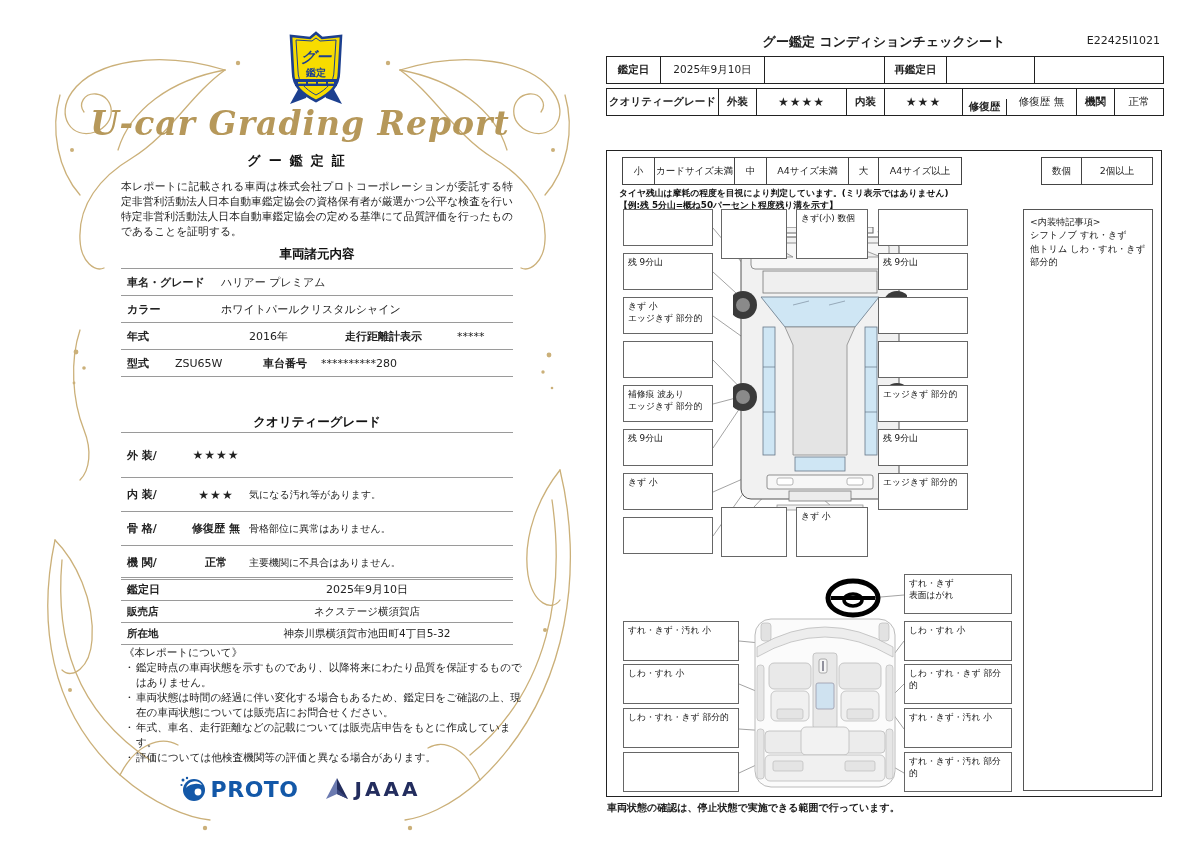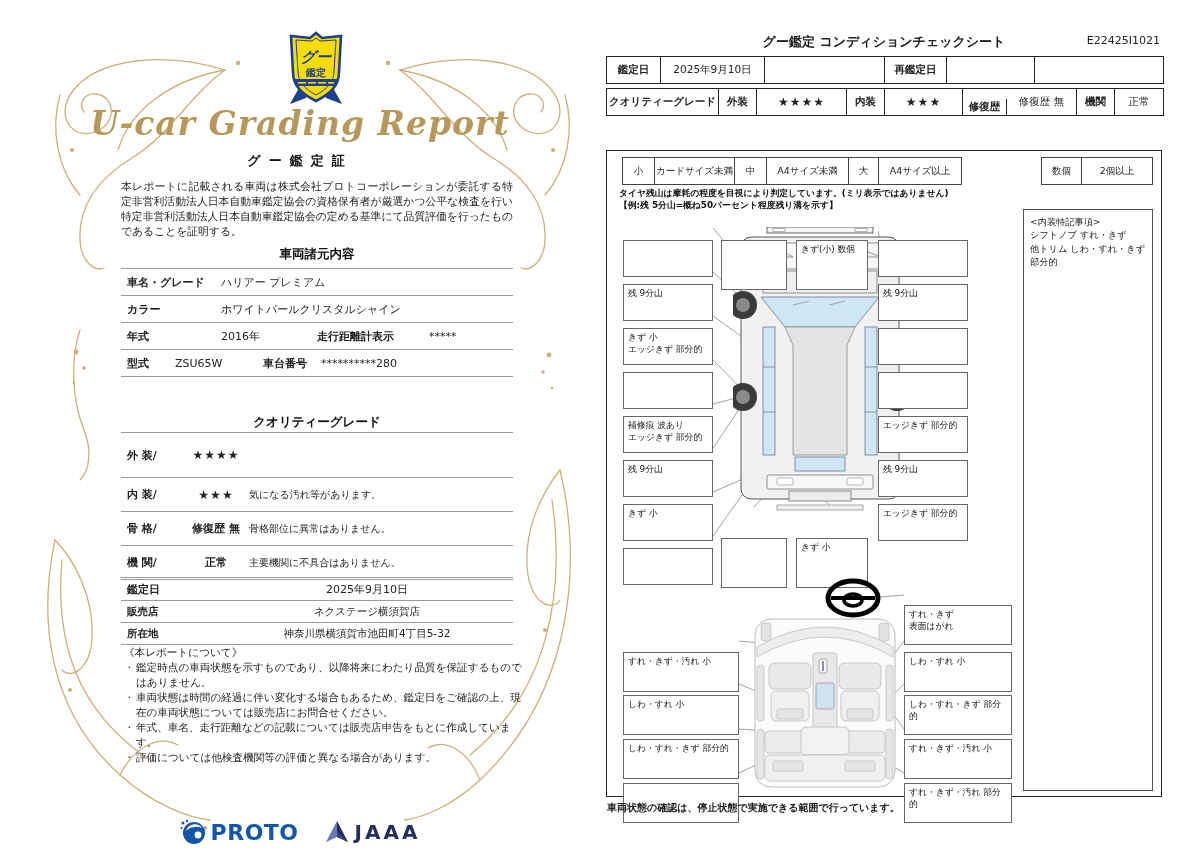--- a/index.html
+++ b/index.html
@@ -18,40 +18,40 @@
   .ltable{position:absolute;left:121px;width:392px;border-bottom:1px solid #9a9a9a;}
   .lrow{display:flex;align-items:center;border-top:1px solid #9a9a9a;font-size:11px;}
   .lrow .lab{font-weight:700;color:#222;flex:0 0 auto;}
   .lrow .val{color:#222;}
   .g-desc{font-size:10px;line-height:1.3;color:#222;flex:1;}
   .stars{letter-spacing:1px;}
   .about{position:absolute;left:124px;top:645px;width:402px;
     font-family:"DejaVu Serif","Liberation Serif",serif;font-size:10.6px;line-height:1.42;color:#222;}
   .about .bul{display:flex;}
   .about .bul .mk{flex:0 0 12px;}
-  .logos{position:absolute;left:0;top:776px;width:600px;display:flex;justify-content:center;align-items:center;gap:26px;margin-top:43px;}
+  .logos{position:absolute;left:0;top:776px;width:600px;display:flex;justify-content:center;align-items:center;gap:26px;}
   .proto-wrap{display:flex;align-items:center;gap:5px;}
   .proto-text{font-size:22px;font-weight:900;color:#1358a8;letter-spacing:0.5px;}
   .jaaa-wrap{display:flex;align-items:center;gap:6px;}
   .jaaa-text{font-size:20px;font-weight:800;color:#232d5e;letter-spacing:3px;}
   
   .sheet{position:absolute;left:606px;top:0;width:556px;height:848px;font-size:10px;}
   .sheet-title{position:absolute;left:0;top:33px;width:556px;text-align:center;font-size:13px;font-weight:700;}
   .sheet-code{position:absolute;right:2px;top:34px;font-size:11px;color:#222;}
   .srow{position:absolute;left:0;display:flex;border:1px solid #222;background:#fff;}
   .scell{display:flex;align-items:center;justify-content:center;border-right:1px solid #222;font-size:10.5px;box-sizing:border-box;}
   .scell:last-child{border-right:none;}
   .scell.bold{font-weight:700;}
   .sectitle{position:absolute;left:0;top:120px;width:556px;height:25px;border:1px solid #222;display:flex;align-items:center;justify-content:center;font-weight:700;font-size:11.5px;box-sizing:border-box;}
   .bigbox{position:absolute;left:0;top:150px;width:556px;height:647px;border:1px solid #222;box-sizing:border-box;}
   .minitab{position:absolute;display:flex;border:1px solid #444;}
   .mcell{display:flex;align-items:center;justify-content:center;border-right:1px solid #444;font-size:9.5px;box-sizing:border-box;background:#fff;}
   .mcell:last-child{border-right:none;}
   .note{position:absolute;font-size:8.8px;font-weight:700;color:#111;white-space:nowrap;}
-  .cbox{position:absolute;border:1px solid #666;background:#fff;font-size:8.8px;line-height:1.35;padding:3px 4px;box-sizing:border-box;white-space:pre-line;color:#111;margin-top:31px;}
+  .cbox{position:absolute;border:1px solid #666;background:#fff;font-size:8.8px;line-height:1.35;padding:3px 4px;box-sizing:border-box;white-space:pre-line;color:#111;}
   .notes-box{position:absolute;left:416px;top:58px;width:130px;height:582px;border:1px solid #555;box-sizing:border-box;padding:5px 6px;font-size:9.2px;line-height:1.45;background:#fff;}
   .sheet-footer{position:absolute;left:1px;top:801px;font-size:10px;font-weight:700;}
   svg{display:block;}
 </style>
 </head>
 <body>
 
 <div class="certificate">
 
   <svg class="abs" width="600" height="848" viewBox="0 0 600 848" style="left:0;top:0;">
@@ -120,21 +120,21 @@
     <div class="lrow" style="height:26px;">
       <span class="lab" style="width:94px;padding-left:6px;">車名・グレード</span>
       <span class="val">ハリアー プレミアム</span>
     </div>
     <div class="lrow" style="height:26px;">
       <span class="lab" style="width:94px;padding-left:6px;">カラー</span>
       <span class="val">ホワイトパールクリスタルシャイン</span>
     </div>
     <div class="lrow" style="height:26px;">
       <span class="lab" style="width:94px;padding-left:6px;">年式</span>
-      <span class="val" style="width:96px;">2016年</span>
+      <span class="val" style="width:96px;margin-left:28px;">2016年</span>
       <span class="lab" style="width:112px;">走行距離計表示</span>
       <span class="val">*****</span>
     </div>
     <div class="lrow" style="height:26px;">
       <span class="lab" style="width:48px;padding-left:6px;">型式</span>
       <span class="val" style="width:88px;">ZSU65W</span>
       <span class="lab" style="width:58px;">車台番号</span>
       <span class="val">**********280</span>
     </div>
   </div>

